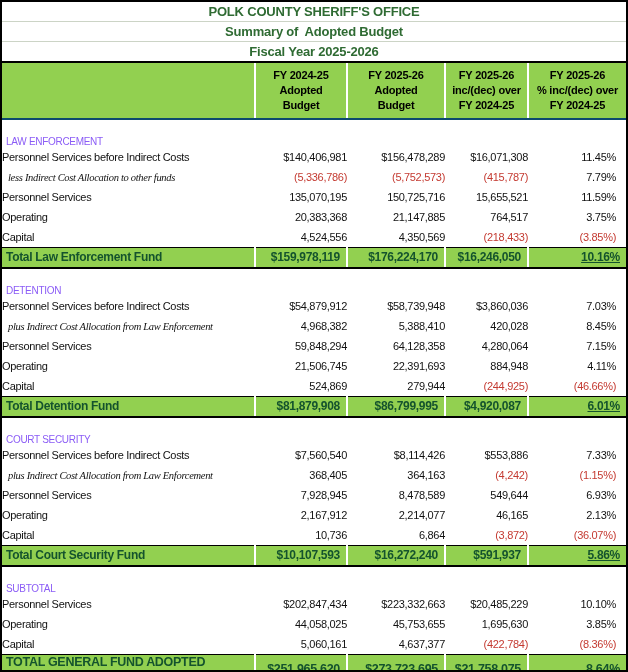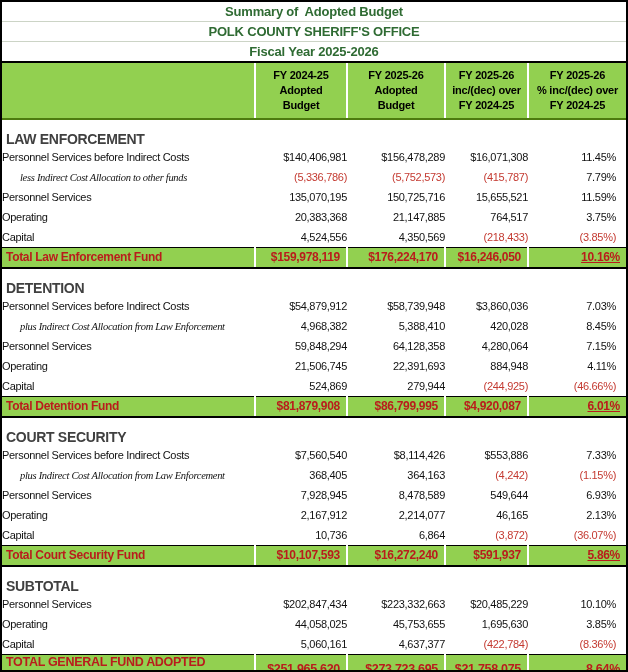--- a/index.html
+++ b/index.html
@@ -39,74 +39,74 @@
   table.grid{
     border-collapse:collapse;
     table-layout:fixed;
     width:624px;
   }
   
   tr.header-row{height:57px;}
   tr.header-row th{
     background:var(--green);
     border-top:2px solid #000;
-    border-bottom:2px solid #4d7c0f;
+    border-bottom:2px solid #0c4a6e;
     font-size:11px;font-weight:bold;color:#000;
     text-align:center;vertical-align:middle;
     padding:0;letter-spacing:-0.2px;
   }
   tr.header-row th + th{border-left:2px solid #fff;}
   tr.header-row .hline{display:block;line-height:15px;}
   
   tr.gap-row td{height:6px;padding:0;}
   tr.section-row{height:21px;}
   tr.section-row td{
-    font-size:14px;font-weight:bold;color:#404040;
+    font-size:10px;font-weight:normal;color:#8b5cf6;
     padding:2px 0 0 4px;vertical-align:bottom;
     letter-spacing:-0.3px;
   }
   tr.data-row{height:20px;}
   tr.data-row td{
     font-size:11px;color:var(--ink);
     vertical-align:middle;padding:0;
     letter-spacing:-0.3px;
   }
   td.label{text-align:left;padding-left:4px;}
   td.num{text-align:right;padding-right:6px;}
   td.num.pct{padding-right:10px;}
   tr.data-row.italic td.label{
-    font-style:italic;font-size:10.5px;padding-left:18px;
+    font-style:italic;font-size:10.5px;padding-left:6px;
     font-family:"Liberation Serif","DejaVu Serif",serif;
   }
   tr.data-row .neg{color:var(--neg);}
   
   tr.total-row{height:21px;}
   tr.total-row td{
     background:var(--green);
     border-top:1px solid #000;
     border-bottom:2px solid #000;
-    font-weight:bold;font-size:12px;color:#b91c1c;
+    font-weight:bold;font-size:12px;color:#14532d;
     vertical-align:middle;padding:0;
     letter-spacing:-0.3px;
   }
   tr.total-row td + td{border-left:2px solid #fff;}
   tr.total-row td.label{padding-left:4px;}
   tr.total-row td.num{padding-right:6px;}
   tr.total-row td.num.pct{text-decoration:underline;}
   tr.total-row.grand{height:22px;}
   tr.total-row.grand td{font-size:12.5px;border-bottom:3px solid #000;}
 </style>
 </head>
 <body>
 
 <div class="sheet">
 
   <div class="title-block">
+    <div class="title-row">POLK COUNTY SHERIFF'S OFFICE</div>
     <div class="title-row">Summary of  Adopted Budget</div>
-    <div class="title-row">POLK COUNTY SHERIFF'S OFFICE</div>
     <div class="title-row">Fiscal Year 2025-2026</div>
   </div>
 
   <table class="grid">
     <colgroup>
       <col style="width:253px">
       <col style="width:92px">
       <col style="width:98px">
       <col style="width:83px">
       <col style="width:98px">

